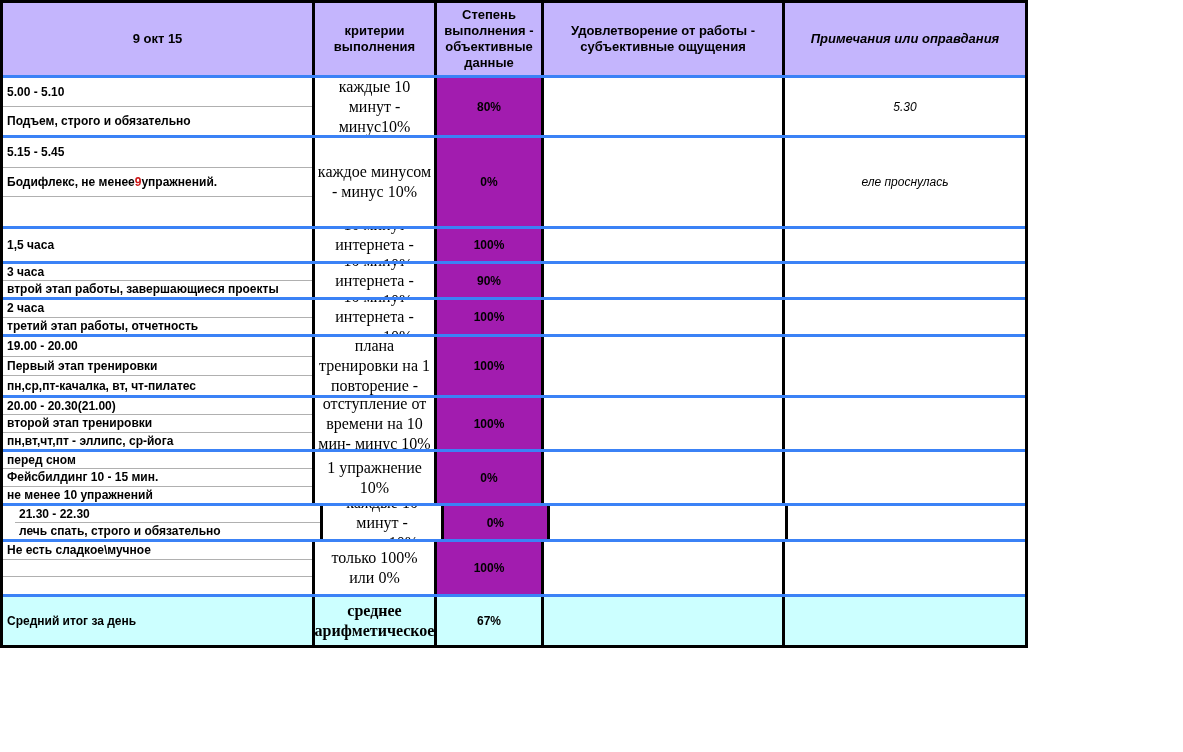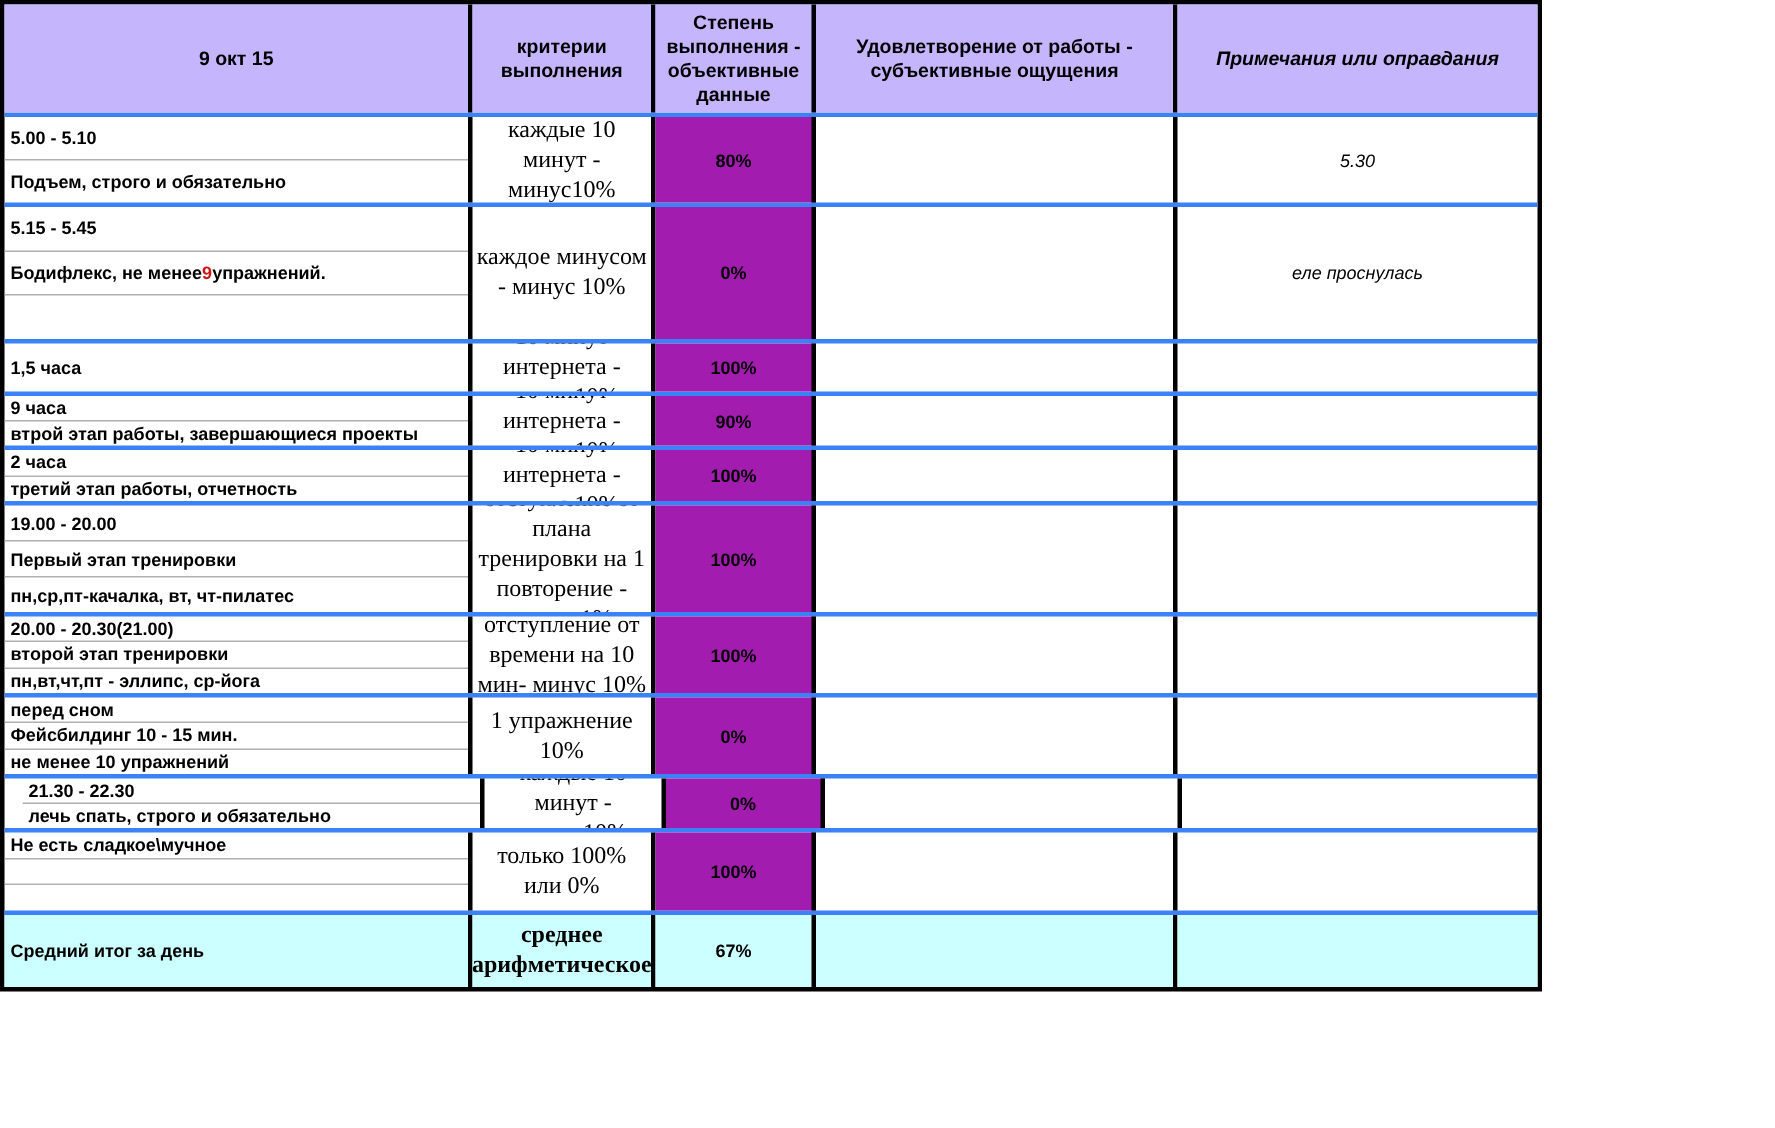--- a/index.html
+++ b/index.html
@@ -138,21 +138,21 @@
       <div class="cell c4">
         <div class="txt"></div>
       </div>
       <div class="cell c5">
         <div class="txt"></div>
       </div>
     </div>
     <div class="row" style="height: 36px;">
       <div class="cell c1">
         <div class="subline">
-          <span>9 часа</span>
+          <span>3 часа</span>
         </div>
         <div class="subline">
           <span>втрой этап работы, завершающиеся проекты</span>
         </div>
       </div>
       <div class="cell c2">
         <div class="txt">10 минут интернета - минус 10%</div>
       </div>
       <div class="cell c3">
         <div class="txt">90%</div>
@@ -179,21 +179,21 @@
       <div class="cell c3">
         <div class="txt">100%</div>
       </div>
       <div class="cell c4">
         <div class="txt"></div>
       </div>
       <div class="cell c5">
         <div class="txt"></div>
       </div>
     </div>
-    <div class="row" style="height: 74px;">
+    <div class="row" style="height: 61px;">
       <div class="cell c1">
         <div class="subline">
           <span>19.00 - 20.00</span>
         </div>
         <div class="subline">
           <span>Первый этап тренировки</span>
         </div>
         <div class="subline">
           <span>пн,ср,пт-качалка, вт, чт-пилатес</span>
         </div>

